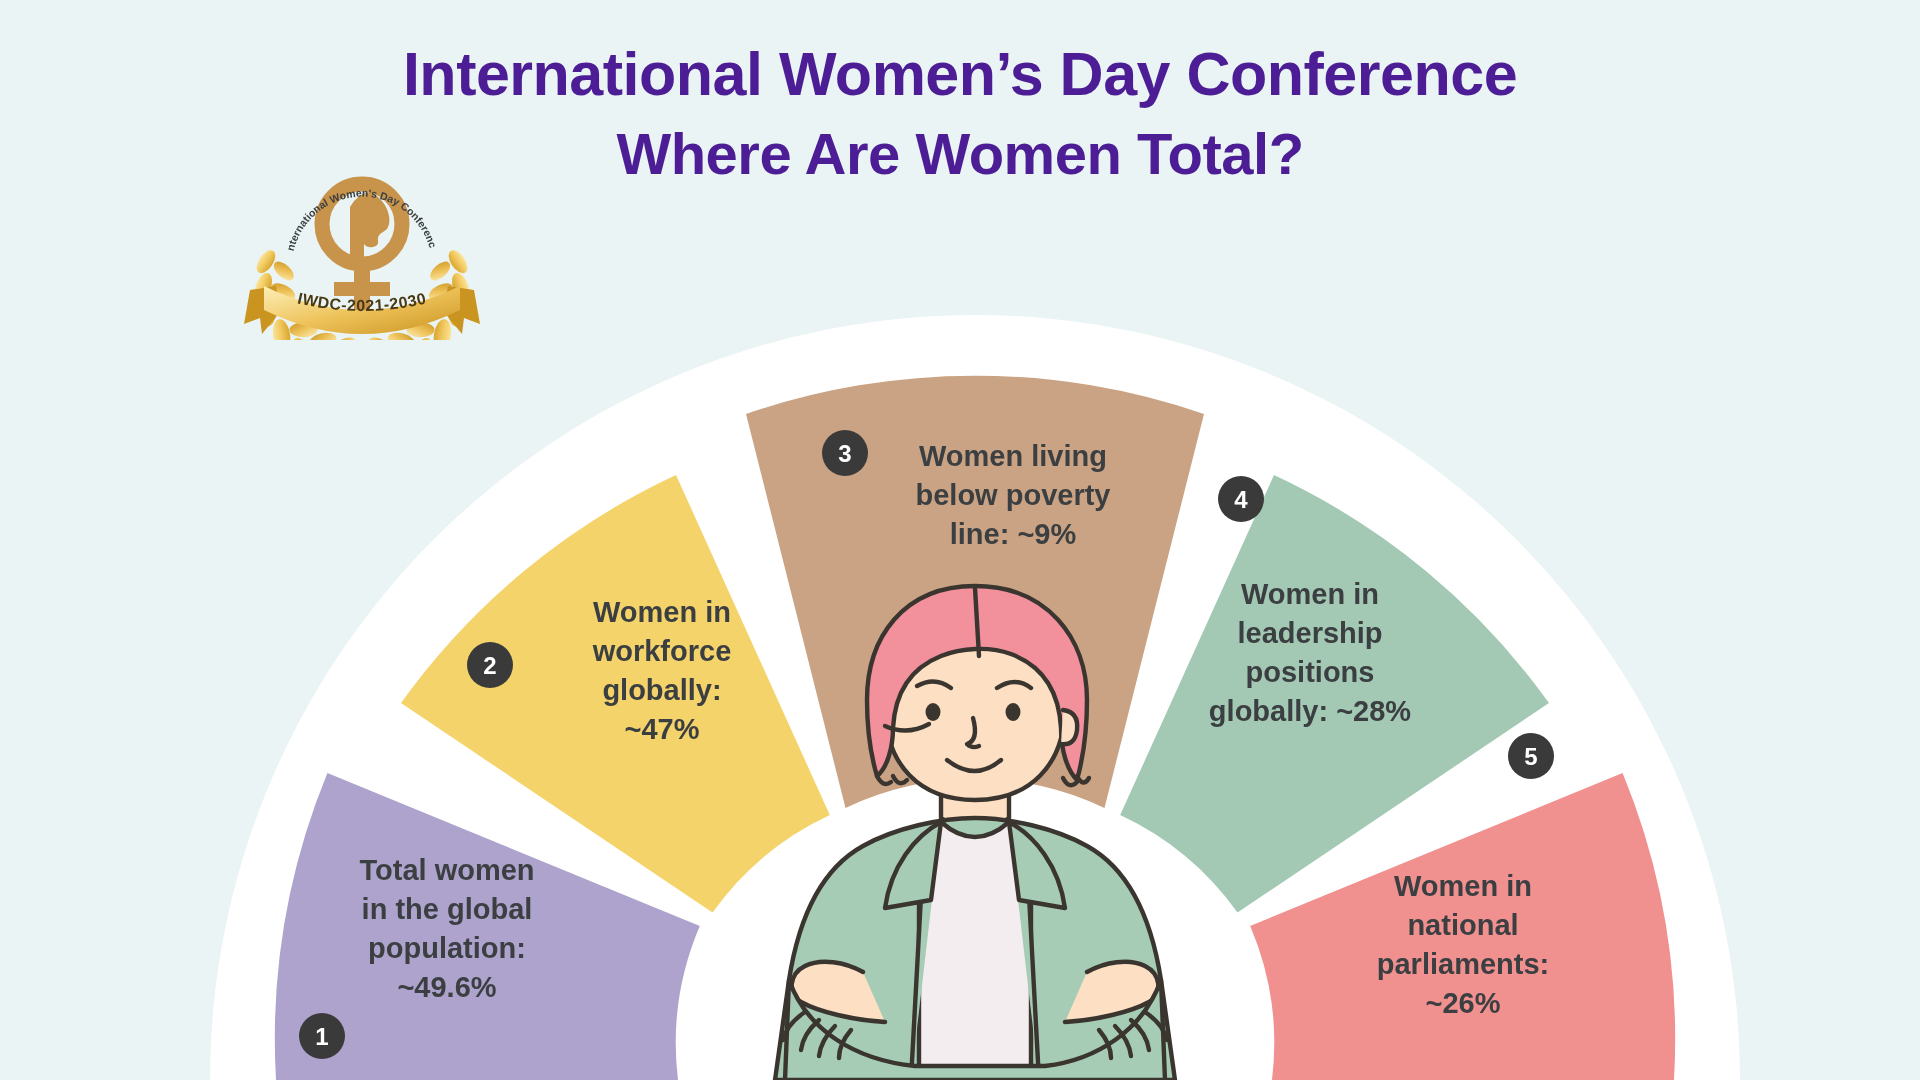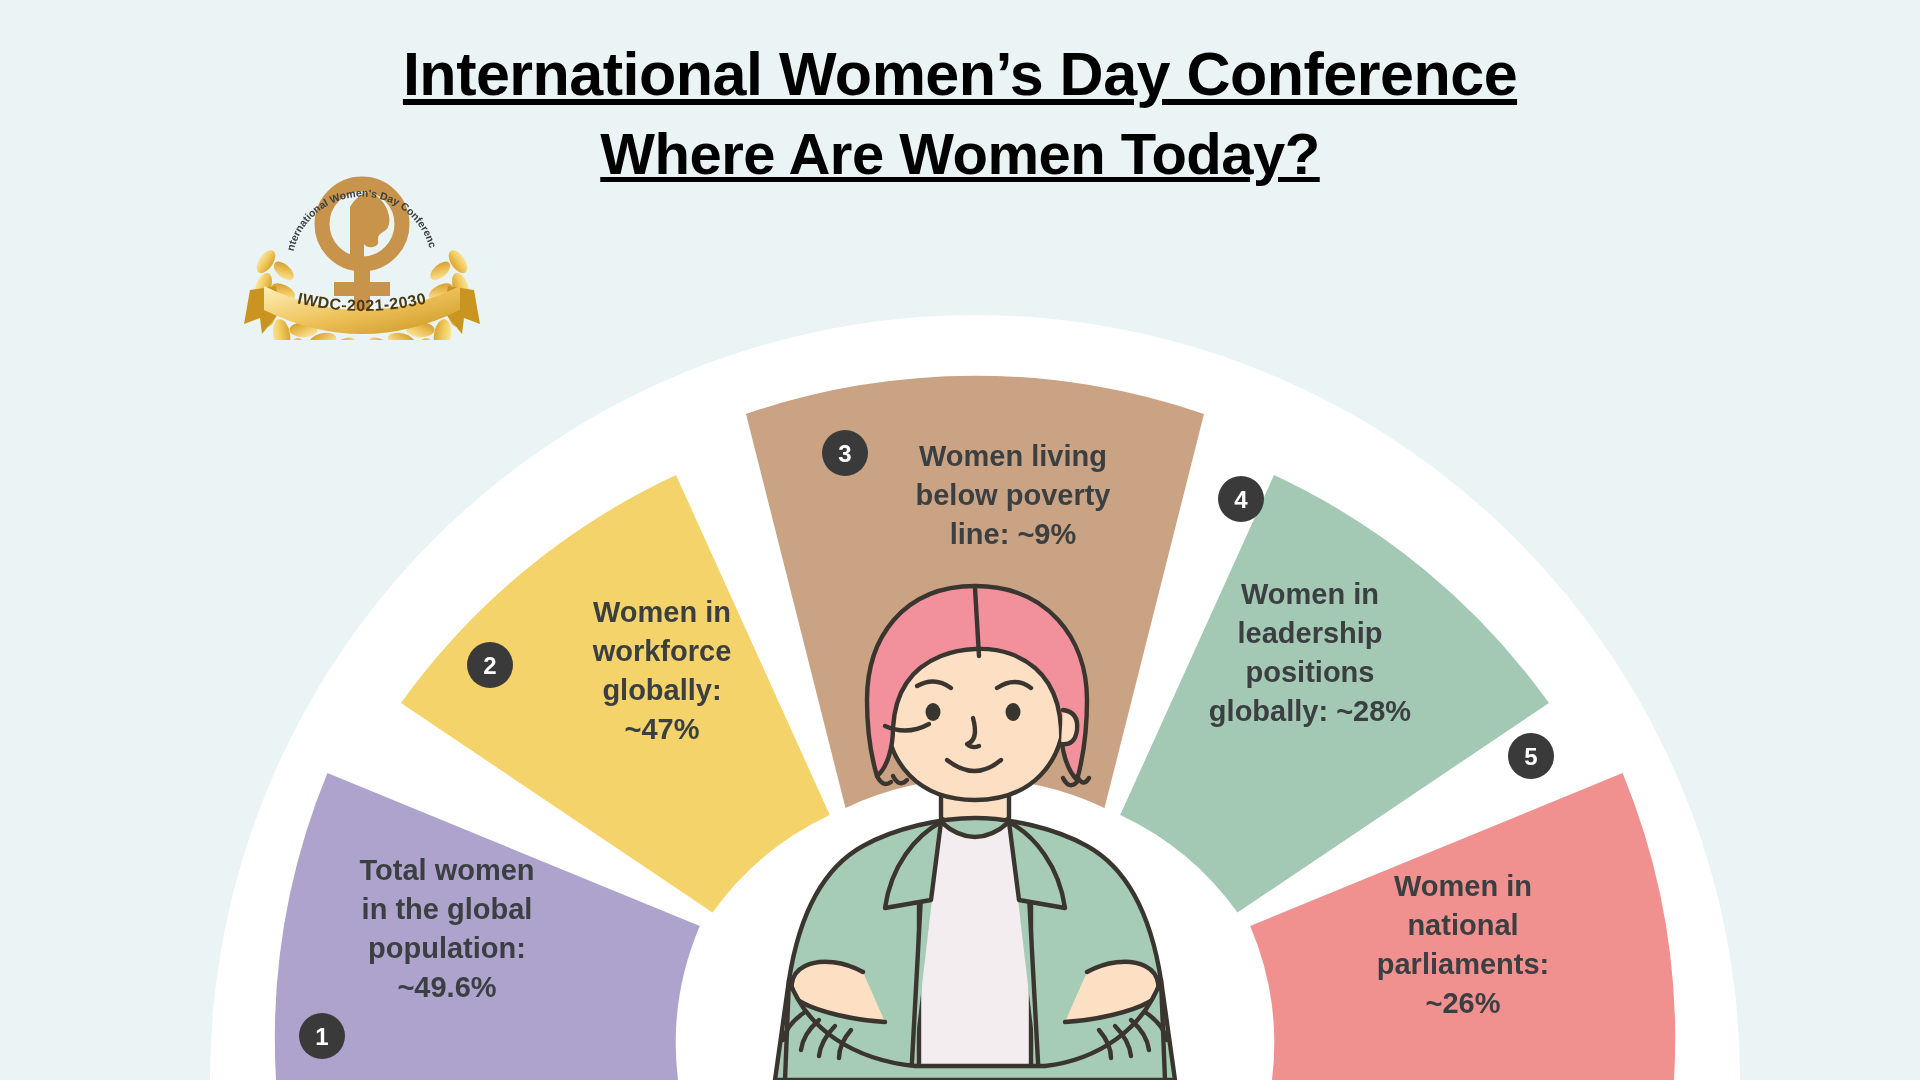--- a/index.html
+++ b/index.html
@@ -10,24 +10,23 @@
     position:relative;
   }
   #stage{position:absolute;inset:0;width:1920px;height:1080px;}
 
   
   .title-wrap{
     position:absolute;left:0;top:34px;width:1920px;
     text-align:center;z-index:40;pointer-events:none;
   }
   .title-line{
-    font-size:61px;font-weight:bold;color:#000000;
+    font-size:61px;font-weight:bold;color:#4c1d95;
     letter-spacing:-0.5px;line-height:1.33;
     white-space:nowrap;
-    text-decoration:underline;
   }
   .title-line.second{font-size:58px;}
 
   
   .logo{position:absolute;left:222px;top:120px;width:280px;height:220px;z-index:45;}
 
   
   .fan{position:absolute;left:0;top:0;width:1920px;height:1080px;z-index:20;}
 
   .seg-text{
@@ -44,21 +43,21 @@
   
   .person{position:absolute;left:745px;top:560px;width:460px;height:520px;z-index:30;}
 </style>
 </head>
 <body style="background: rgb(234, 244, 244);">
 
 <div id="stage">
 
   <div class="title-wrap">
     <div class="title-line">International Women’s Day Conference</div>
-    <div class="title-line second">Where Are Women Today?</div>
+    <div class="title-line second">Where Are Women Total?</div>
   </div>
 
   <svg class="logo" viewBox="0 0 280 220">
     <defs>
       <linearGradient id="gold" x1="0" y1="0" x2="0" y2="1">
         <stop offset="0%" stop-color="#fbe49a"></stop>
         <stop offset="45%" stop-color="#f2cb62"></stop>
         <stop offset="100%" stop-color="#d9a52f"></stop>
       </linearGradient>
       <linearGradient id="gold2" x1="0" y1="0" x2="1" y2="1">

